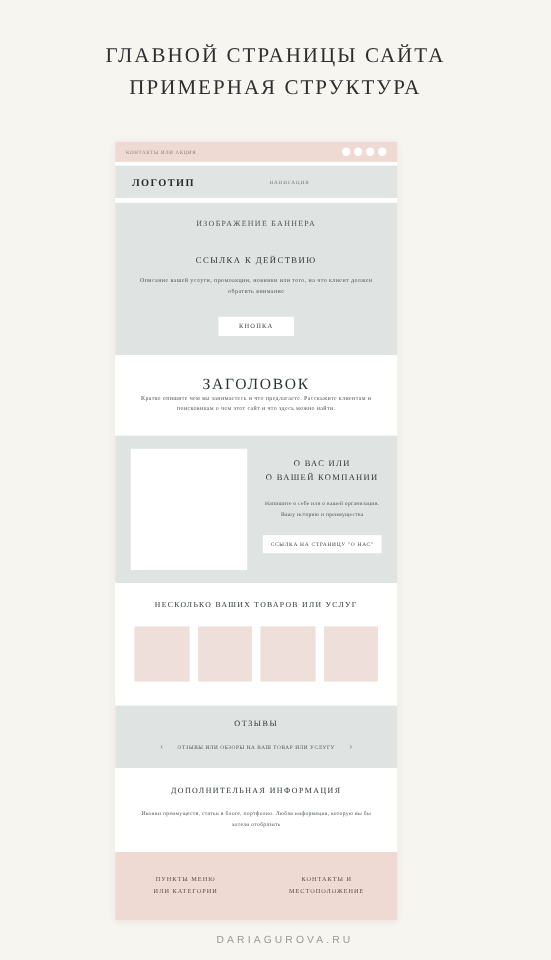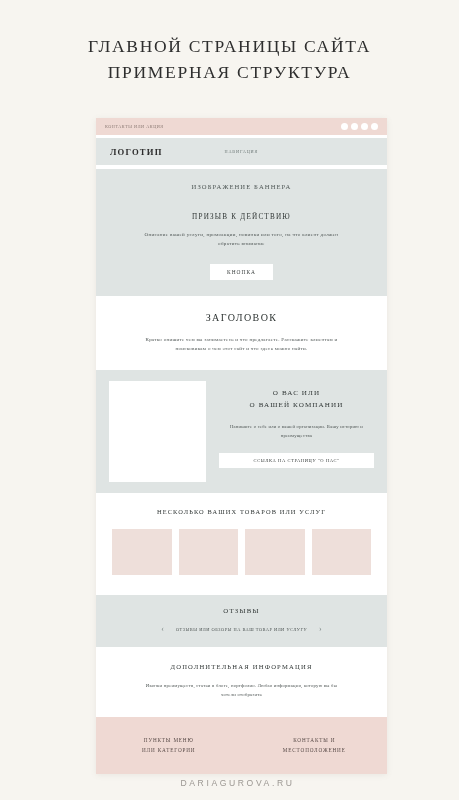--- a/index.html
+++ b/index.html
@@ -29,21 +29,21 @@
     color: #2e2e2e;
     font-weight: normal;
     letter-spacing: 1.7px;
   }
 
   
   .mockup {
     position: absolute;
     left: 96px;
     top: 118px;
-    width: 291px;
+    width: 235px;
     background: #ffffff;
     box-shadow: 0 1px 6px rgba(120,110,100,0.10);
   }
 
   
   .topbar {
     background: #efd9d3;
     height: 17px;
     display: flex;
     align-items: center;
@@ -126,24 +126,24 @@
     color: #3a3f3e;
   }
 
   
   .section-heading-block {
     background: #ffffff;
     padding: 16px 20px 16px 20px;
     text-align: center;
   }
   .section-title {
-    font-size: 10px;
+    font-size: 13px;
     letter-spacing: 1.4px;
     color: #2f3534;
-    margin-bottom: 12px;
+    margin-bottom: 0;
   }
   .section-desc {
     font-size: 5px;
     line-height: 1.95;
     letter-spacing: 0.3px;
     color: #4d5453;
     max-width: 218px;
     margin: 0 auto;
   }
 
@@ -315,21 +315,21 @@
     </span>
   </div>
 
   <div class="navbar">
     <span class="logo">ЛОГОТИП</span>
     <span class="nav-label">НАВИГАЦИЯ</span>
   </div>
 
   <div class="banner">
     <div class="banner-img-label">ИЗОБРАЖЕНИЕ БАННЕРА</div>
-    <div class="banner-cta">ПРИЗЫВ К ДЕЙСТВИЮ</div>
+    <div class="banner-cta">ССЫЛКА К ДЕЙСТВИЮ</div>
     <div class="banner-desc">Описание вашей услуги, промоакции, новинки или того, на что клиент должен обратить внимание</div>
     <div class="banner-button">КНОПКА</div>
   </div>
 
   <div class="section-heading-block">
     <div class="section-title">ЗАГОЛОВОК</div>
     <div class="section-desc">Кратко опишите чем вы занимаетесь и что предлагаете. Расскажите клиентам и поисковикам о чем этот сайт и что здесь можно найти.</div>
   </div>
 
   <div class="about">

